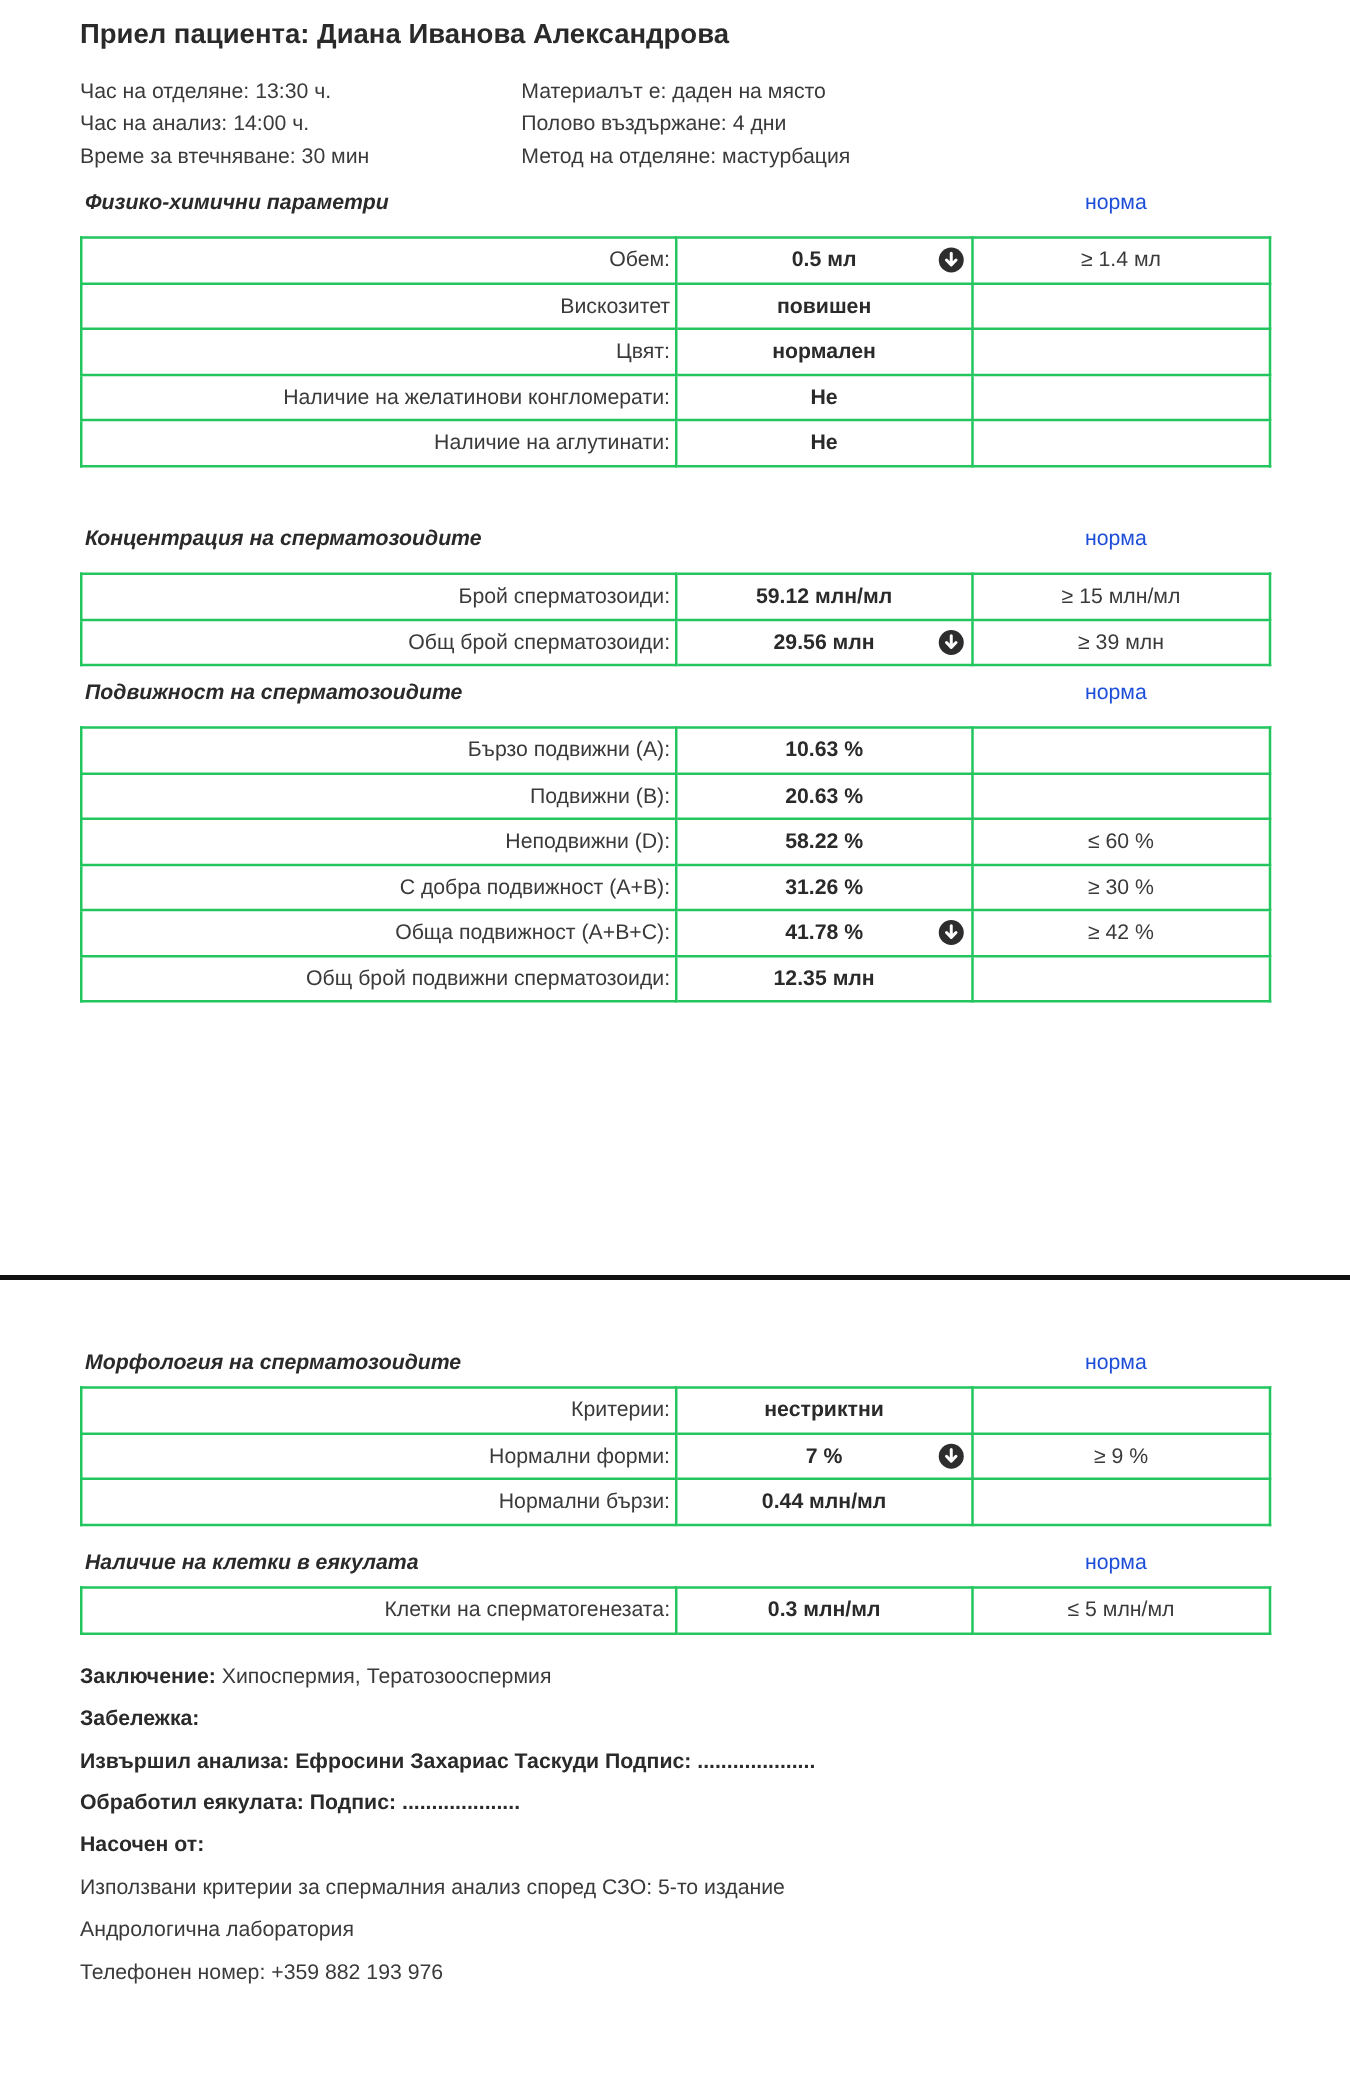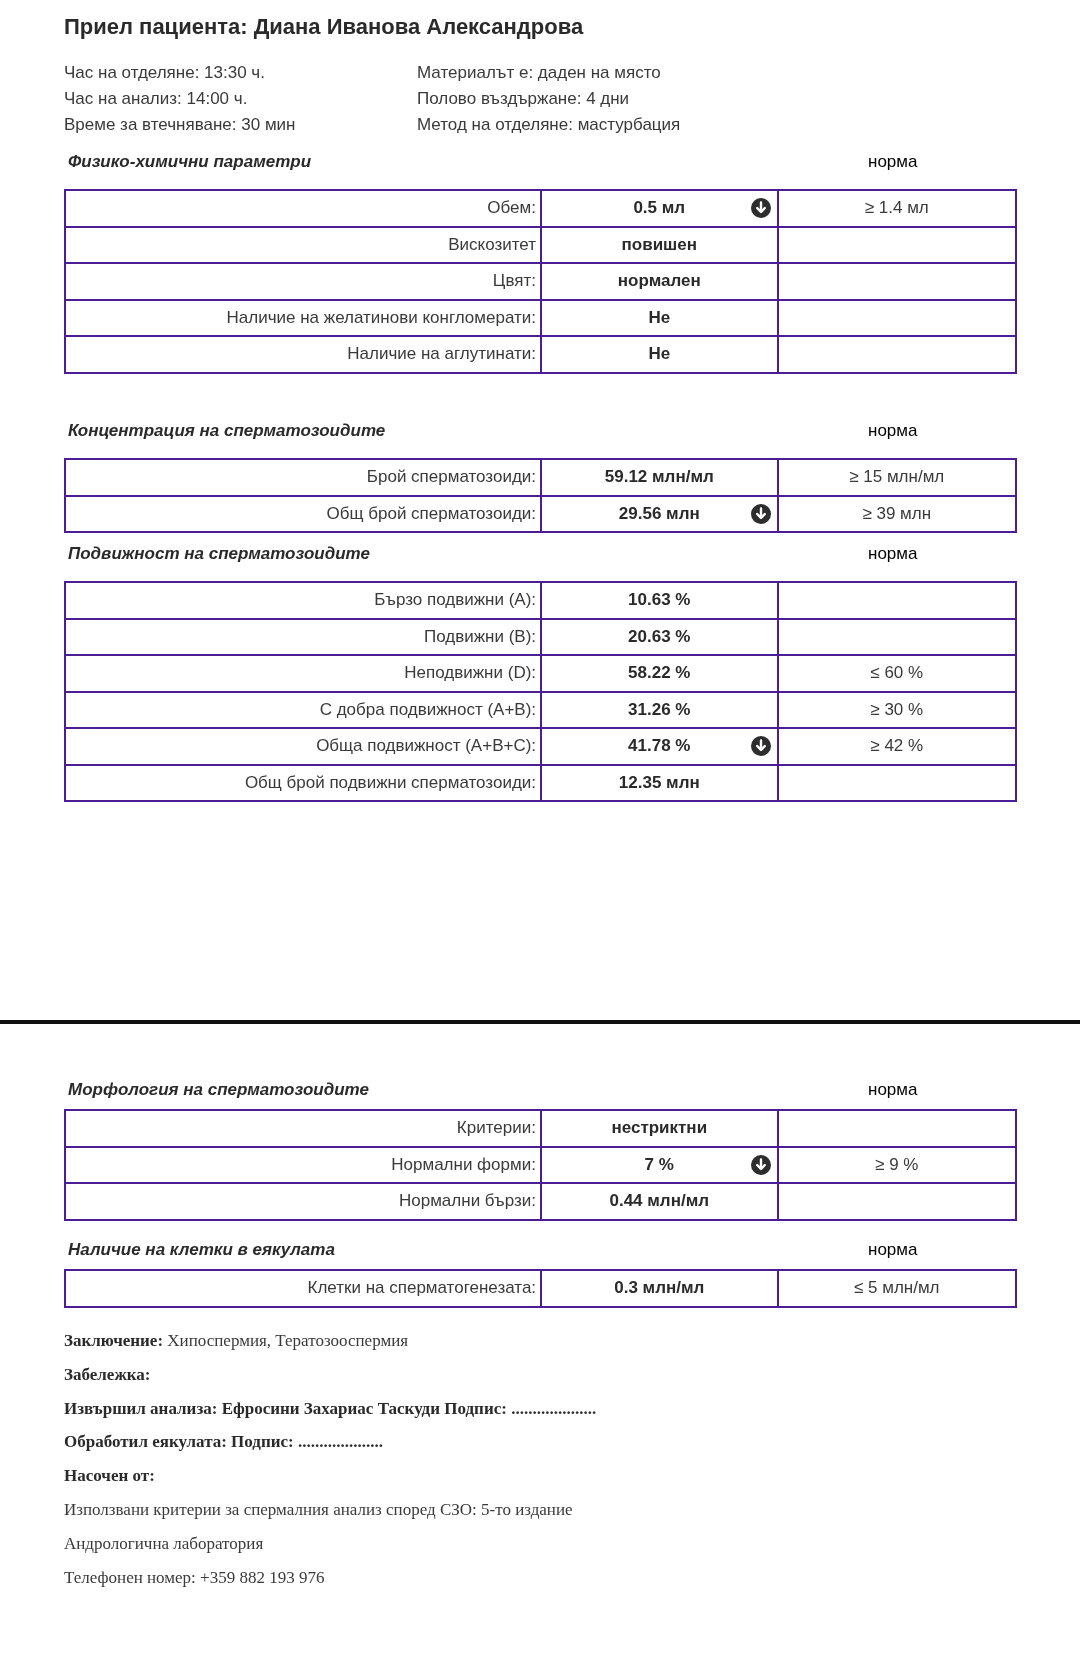--- a/index.html
+++ b/index.html
@@ -6,49 +6,49 @@
     html, body { width: 1080px; height: 1662px; background: #ffffff; overflow: hidden; }
     body { position: relative; font-family: "Liberation Sans", sans-serif; color: #333333; }
 
     .abs { position: absolute; }
     .title { left: 64px; top: 14px; font-size: 22px; font-weight: bold; color: #2a2a2a; }
     .meta { font-size: 17px; color: #3a3a3a; line-height: 26px; }
     .meta-left { left: 64px; top: 60px; }
     .meta-right { left: 417px; top: 60px; }
 
     .section-title { left: 68px; font-size: 17px; font-weight: bold; font-style: italic; color: #2a2a2a; }
-    .norm-label { left: 868px; font-size: 17px; color: #000000; }
+    .norm-label { left: 868px; font-size: 17px; color: #1d4ed8; }
 
     table.res {
       position: absolute; left: 64px; width: 953px;
       border-collapse: collapse;
       font-size: 17px;
     }
     table.res td {
-      border: 2px solid #4c1d95;
+      border: 2px solid #22c55e;
       height: 36.5px;
       padding: 0 4px;
       vertical-align: middle;
       color: #3a3a3a;
     }
     table.res td.lbl { width: 477px; text-align: right; }
     table.res td.val { width: 237px; text-align: center; font-weight: bold; color: #2a2a2a; position: relative; margin-left: 36px; }
     table.res td.nrm { width: 239px; text-align: center; }
 
     .flag {
       position: absolute; right: 6px; top: 50%; transform: translateY(-50%);
       width: 20px; height: 20px; border-radius: 50%;
       background: #2d2d2d;
       display: inline-block;
     }
     .flag svg { position: absolute; left: 0; top: 0; width: 20px; height: 20px; }
 
     .page-break { left: 0; top: 1020px; width: 1080px; height: 4px; background: #111111; }
 
-    .foot { left: 64px; font-size: 17px; color: #3a3a3a; font-family: Liberation Serif, serif; }
+    .foot { left: 64px; font-size: 17px; color: #3a3a3a; }
     .foot b { color: #2a2a2a; }
   </style>
 </head>
 <body>
 
 <div class="abs title">Приел пациента: Диана Иванова Александрова</div>
 
 <div class="abs meta meta-left">
   <div>Час на отделяне: 13:30 ч.</div>
   <div>Час на анализ: 14:00 ч.</div>

